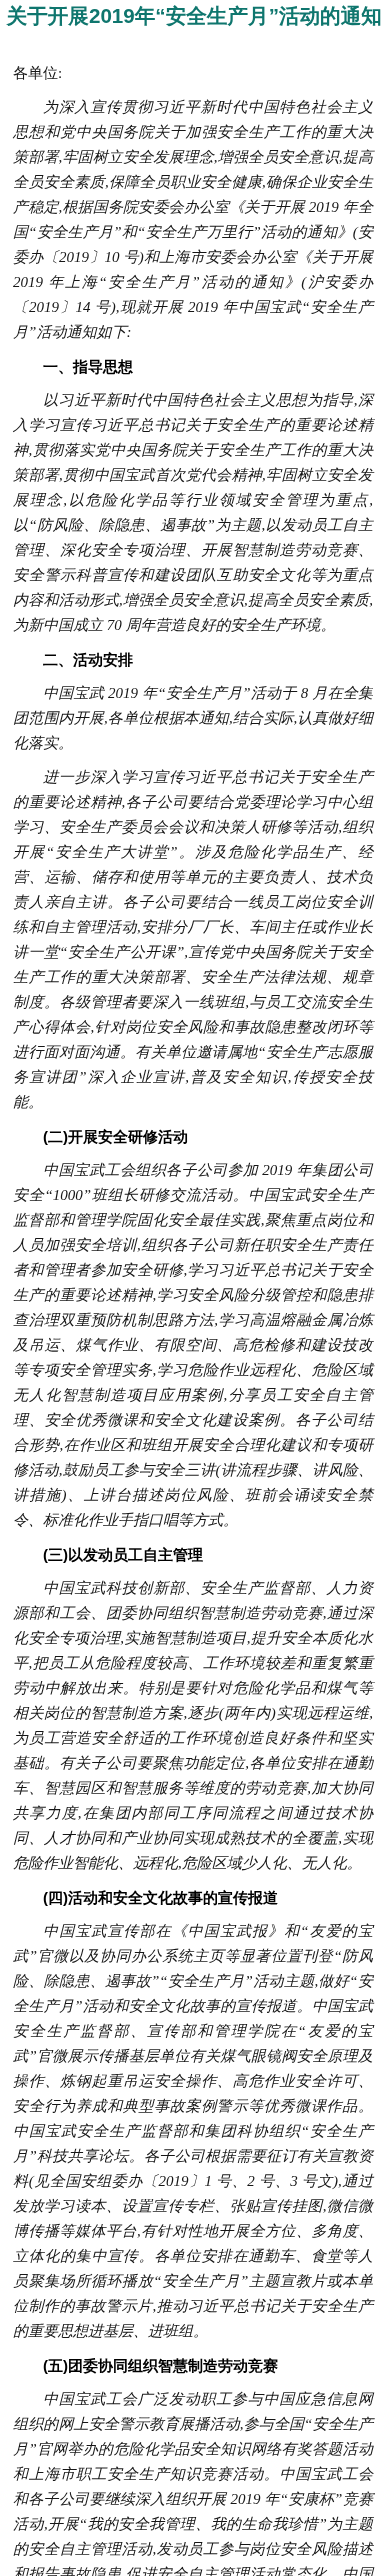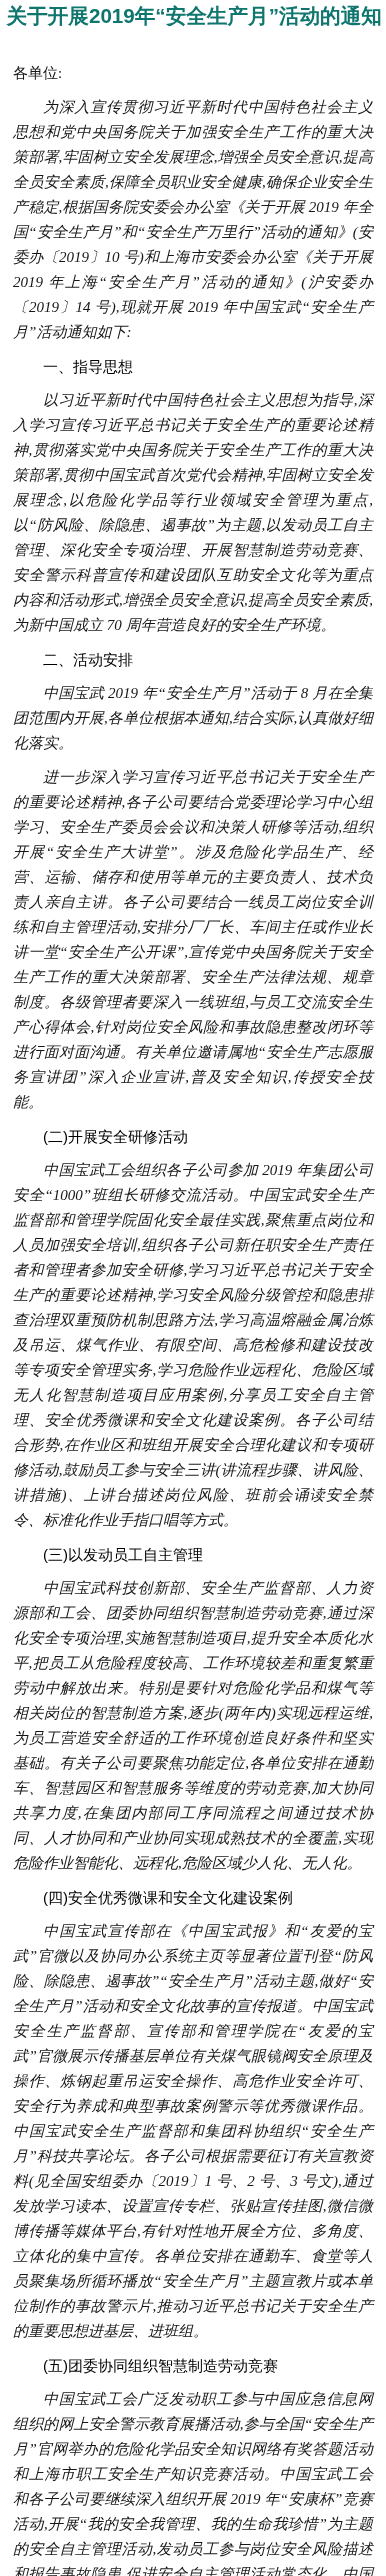--- a/index.html
+++ b/index.html
@@ -29,21 +29,21 @@
     font-size: 15px;
     line-height: 25px;
     text-align: justify;
     color: #161616;
   }
   .doc-body > div { margin: 9px; }
   .salutation { text-indent: 0; }
   .para { text-indent: 2em; font-style: italic; }
   .heading {
     text-indent: 2em;
-    font-weight: normal;
+    font-weight: bold;
     font-family: "Liberation Sans", "DejaVu Sans", sans-serif;
     color: #000;
   }
 </style>
 </head>
 <body>
 
 <div class="page">
   <h1 class="doc-title">关于开展2019年“安全生产月”活动的通知</h1>
   <div class="doc-body">
@@ -51,21 +51,21 @@
       <div class="para">为深入宣传贯彻习近平新时代中国特色社会主义思想和党中央国务院关于加强安全生产工作的重大决策部署,牢固树立安全发展理念,增强全员安全意识,提高全员安全素质,保障全员职业安全健康,确保企业安全生产稳定,根据国务院安委会办公室《关于开展 2019 年全国“安全生产月”和“安全生产万里行”活动的通知》(安委办〔2019〕10 号)和上海市安委会办公室《关于开展 2019 年上海“安全生产月”活动的通知》(沪安委办〔2019〕14 号),现就开展 2019 年中国宝武“安全生产月”活动通知如下:</div>
       <div class="heading">一、指导思想</div>
       <div class="para">以习近平新时代中国特色社会主义思想为指导,深入学习宣传习近平总书记关于安全生产的重要论述精神,贯彻落实党中央国务院关于安全生产工作的重大决策部署,贯彻中国宝武首次党代会精神,牢固树立安全发展理念,以危险化学品等行业领域安全管理为重点,以“防风险、除隐患、遏事故”为主题,以发动员工自主管理、深化安全专项治理、开展智慧制造劳动竞赛、安全警示科普宣传和建设团队互助安全文化等为重点内容和活动形式,增强全员安全意识,提高全员安全素质,为新中国成立 70 周年营造良好的安全生产环境。</div>
       <div class="heading">二、活动安排</div>
       <div class="para">中国宝武 2019 年“安全生产月”活动于 8 月在全集团范围内开展,各单位根据本通知,结合实际,认真做好细化落实。</div>
       <div class="para">进一步深入学习宣传习近平总书记关于安全生产的重要论述精神,各子公司要结合党委理论学习中心组学习、安全生产委员会会议和决策人研修等活动,组织开展“安全生产大讲堂”。涉及危险化学品生产、经营、运输、储存和使用等单元的主要负责人、技术负责人亲自主讲。各子公司要结合一线员工岗位安全训练和自主管理活动,安排分厂厂长、车间主任或作业长讲一堂“安全生产公开课”,宣传党中央国务院关于安全生产工作的重大决策部署、安全生产法律法规、规章制度。各级管理者要深入一线班组,与员工交流安全生产心得体会,针对岗位安全风险和事故隐患整改闭环等进行面对面沟通。有关单位邀请属地“安全生产志愿服务宣讲团”深入企业宣讲,普及安全知识,传授安全技能。</div>
       <div class="heading">(二)开展安全研修活动</div>
       <div class="para">中国宝武工会组织各子公司参加 2019 年集团公司安全“1000”班组长研修交流活动。中国宝武安全生产监督部和管理学院固化安全最佳实践,聚焦重点岗位和人员加强安全培训,组织各子公司新任职安全生产责任者和管理者参加安全研修,学习习近平总书记关于安全生产的重要论述精神,学习安全风险分级管控和隐患排查治理双重预防机制思路方法,学习高温熔融金属冶炼及吊运、煤气作业、有限空间、高危检修和建设技改等专项安全管理实务,学习危险作业远程化、危险区域无人化智慧制造项目应用案例,分享员工安全自主管理、安全优秀微课和安全文化建设案例。各子公司结合形势,在作业区和班组开展安全合理化建议和专项研修活动,鼓励员工参与安全三讲(讲流程步骤、讲风险、讲措施)、上讲台描述岗位风险、班前会诵读安全禁令、标准化作业手指口唱等方式。</div>
       <div class="heading">(三)以发动员工自主管理</div>
       <div class="para">中国宝武科技创新部、安全生产监督部、人力资源部和工会、团委协同组织智慧制造劳动竞赛,通过深化安全专项治理,实施智慧制造项目,提升安全本质化水平,把员工从危险程度较高、工作环境较差和重复繁重劳动中解放出来。特别是要针对危险化学品和煤气等相关岗位的智慧制造方案,逐步(两年内)实现远程运维,为员工营造安全舒适的工作环境创造良好条件和坚实基础。有关子公司要聚焦功能定位,各单位安排在通勤车、智慧园区和智慧服务等维度的劳动竞赛,加大协同共享力度,在集团内部同工序同流程之间通过技术协同、人才协同和产业协同实现成熟技术的全覆盖,实现危险作业智能化、远程化,危险区域少人化、无人化。</div>
-      <div class="heading">(四)安全优秀微课和安全文化建设案例</div>
+      <div class="heading">(四)活动和安全文化故事的宣传报道</div>
       <div class="para">中国宝武宣传部在《中国宝武报》和“友爱的宝武”官微以及协同办公系统主页等显著位置刊登“防风险、除隐患、遏事故”“安全生产月”活动主题,做好“安全生产月”活动和安全文化故事的宣传报道。中国宝武安全生产监督部、宣传部和管理学院在“友爱的宝武”官微展示传播基层单位有关煤气眼镜阀安全原理及操作、炼钢起重吊运安全操作、高危作业安全许可、安全行为养成和典型事故案例警示等优秀微课作品。中国宝武安全生产监督部和集团科协组织“安全生产月”科技共享论坛。各子公司根据需要征订有关宣教资料(见全国安组委办〔2019〕1 号、2 号、3 号文),通过发放学习读本、设置宣传专栏、张贴宣传挂图,微信微博传播等媒体平台,有针对性地开展全方位、多角度、立体化的集中宣传。各单位安排在通勤车、食堂等人员聚集场所循环播放“安全生产月”主题宣教片或本单位制作的事故警示片,推动习近平总书记关于安全生产的重要思想进基层、进班组。</div>
       <div class="heading">(五)团委协同组织智慧制造劳动竞赛</div>
       <div class="para">中国宝武工会广泛发动职工参与中国应急信息网组织的网上安全警示教育展播活动,参与全国“安全生产月”官网举办的危险化学品安全知识网络有奖答题活动和上海市职工安全生产知识竞赛活动。中国宝武工会和各子公司要继续深入组织开展 2019 年“安康杯”竞赛活动,开展“我的安全我管理、我的生命我珍惜”为主题的安全自主管理活动,发动员工参与岗位安全风险描述和报告事故隐患,促进安全自主管理活动常态化。中国宝武各级团组织通过积极推荐青年安全先进集体参评全国钢铁行业“青安杯”竞赛,开展 2019 年度“青年安全生产示范岗”创建,做好“青年安全生产示范岗”“优秀青安岗长”等先进青年集体和个人事迹宣传,发动团员青年设计制作“安全生产月”活动主题宣传作品,引导广大中国宝武青年立足岗位践行安全文化。</div>
       <div class="heading">(六)开展应急预案演练活动</div>
       <div class="para">各子公司要认真贯彻执行《生产安全事故应急条例》,准确把握、全面落实《条例》明确的“一项机制、三项制度和四项保障”的要求。特别是易燃易爆物品、危险化学品等危险物品的生产、经营、储存、运输单位,矿山、金属冶炼、建筑施工单位,以及宾馆、商场、娱乐场所等人员密集场所经营单位,在“安全生产月”期间要开展专项、综合应急预案演练以及跨地区、多部门、多层级参与的联合应急演练,在演练中发现应急预案存在的问题要及时修订完善。各级领导人员和管理人员至少参与其中一项应急演练,留存电子记录和书面评估材料。基层单位要推动应急演练实战化、基层化、常态化、全员化,要按计划开展现场处置预案常规演练,推进重点岗位、重点部位现场处置方案简明化、卡片化。</div>
     </div>
 </div>
 
 
 </body></html>

